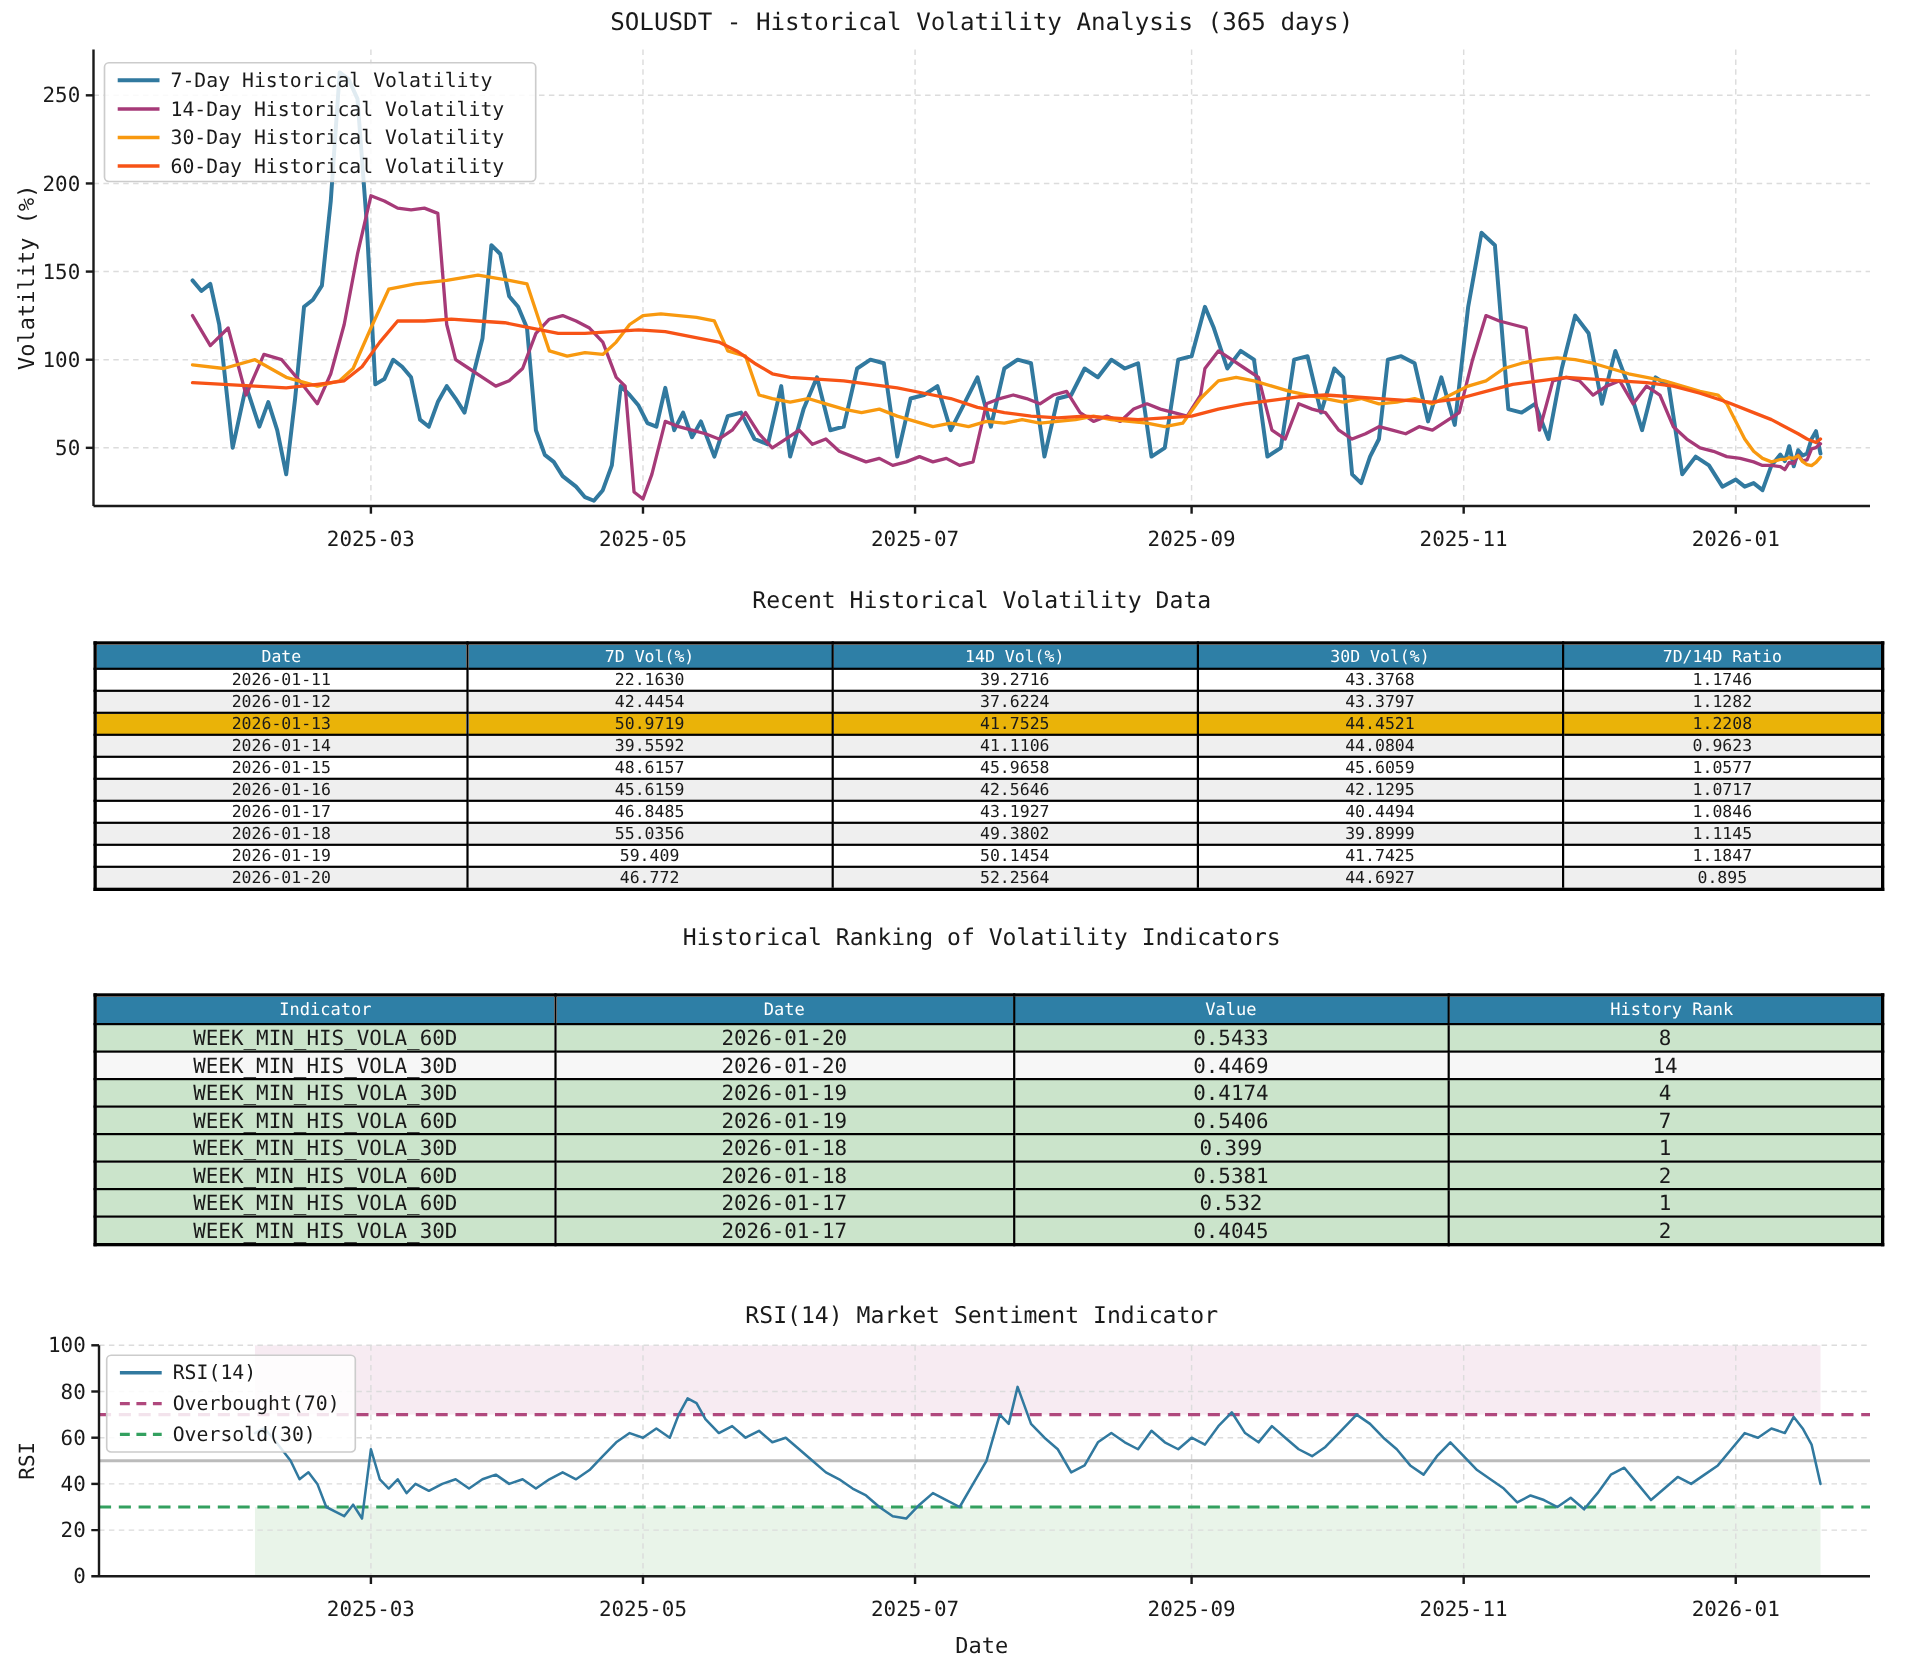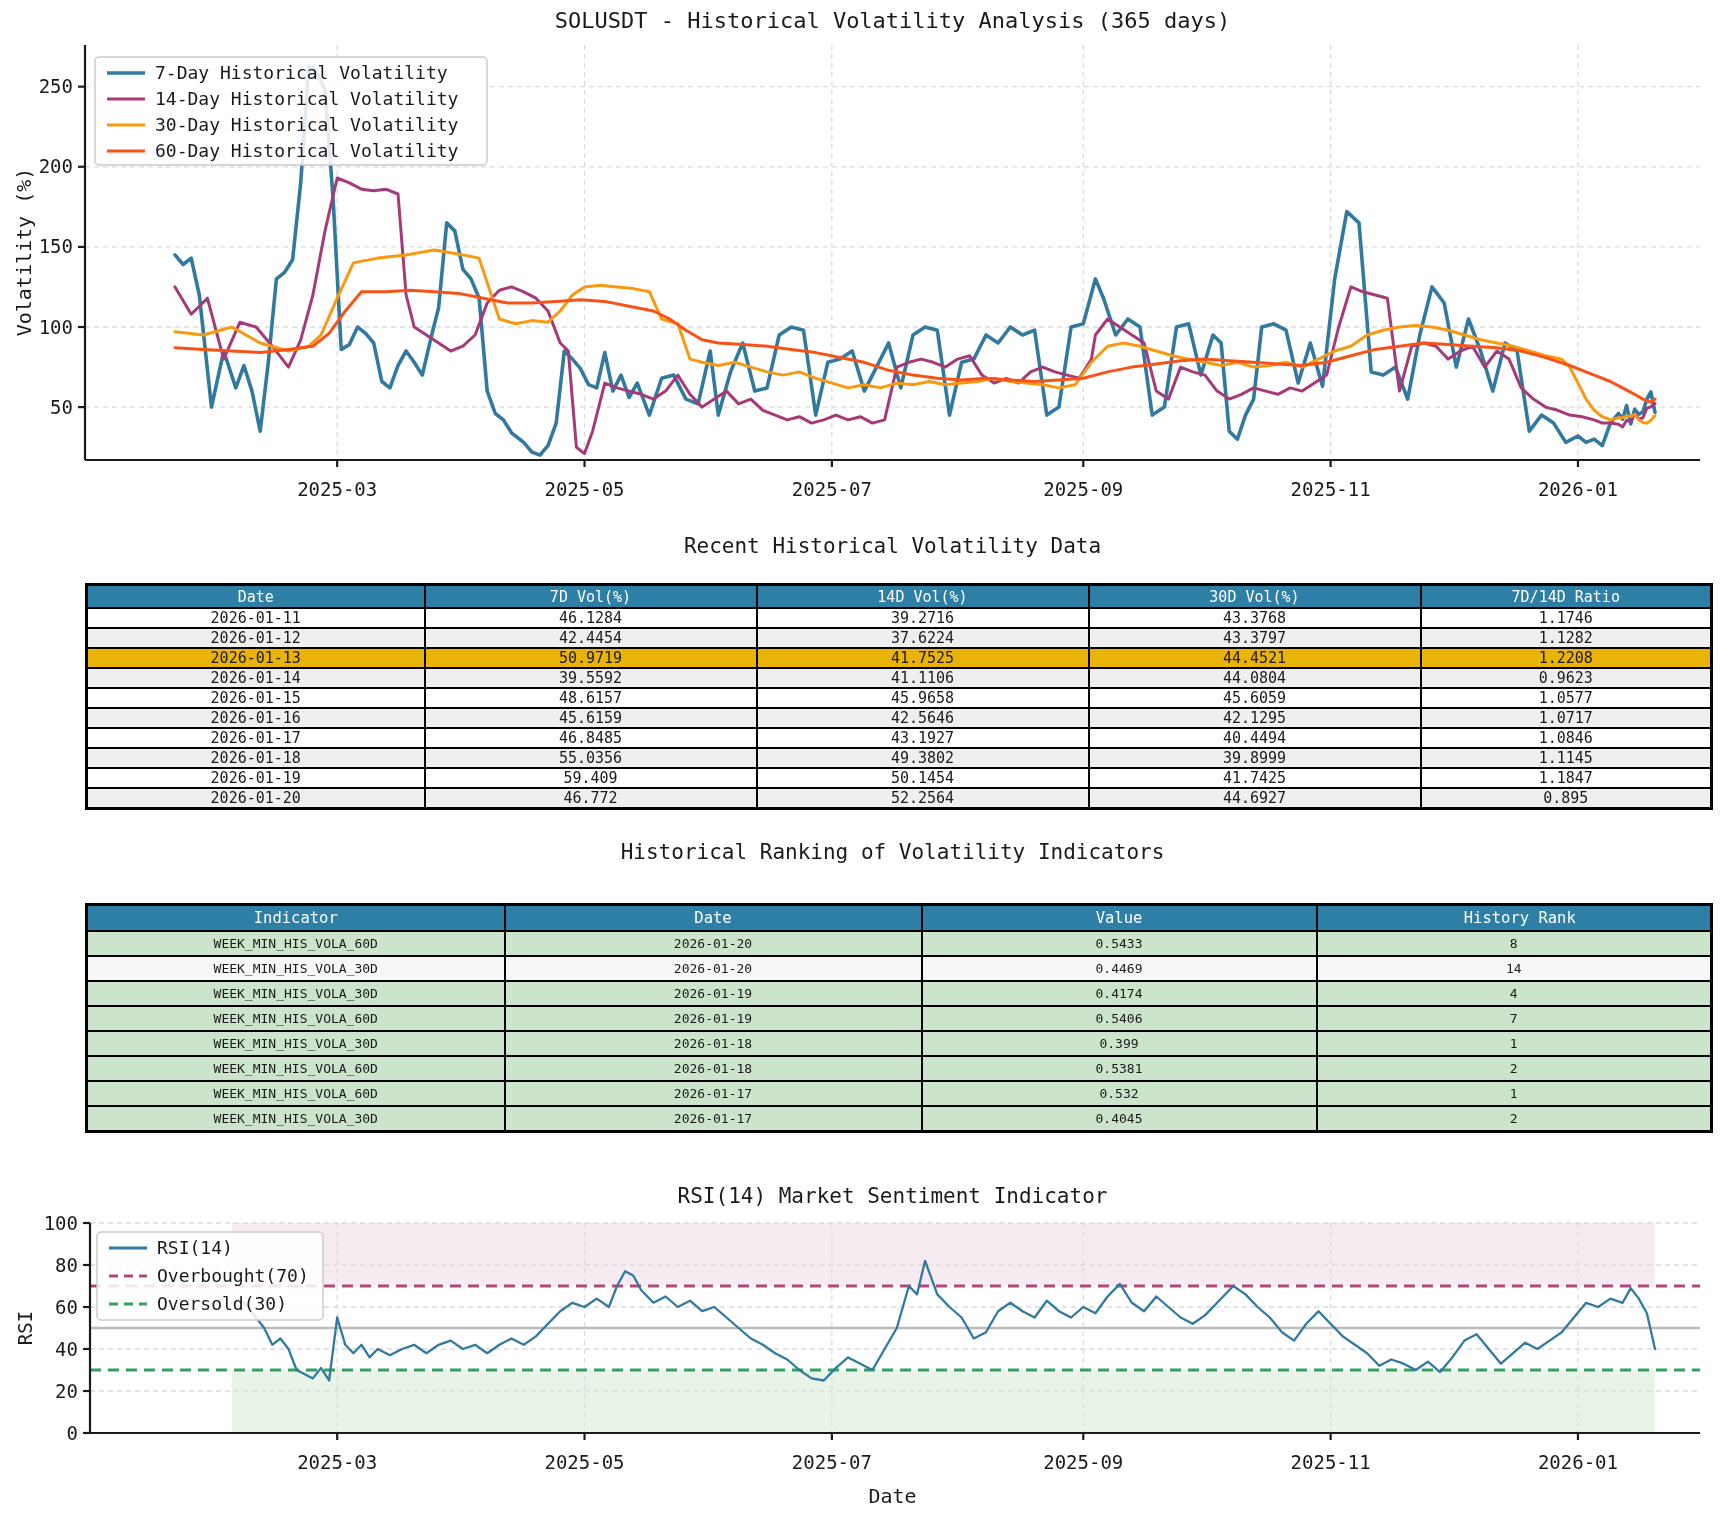--- a/index.html
+++ b/index.html
@@ -15,21 +15,21 @@
   #vol-ylabel{left:-61px;top:240px;width:170px;font-size:20px;}
   #rsi-ylabel{left:-5px;top:1317px;width:60px;font-size:19px;}
   #rsi-xlabel{position:absolute;left:85px;top:1484px;width:1615px;text-align:center;font-size:20px;}
   .tbl{position:absolute;left:85px;}
   .tbl table{border-collapse:collapse;border:3px solid #000;table-layout:fixed;}
   .tbl th,.tbl td{border:2px solid #000;text-align:center;padding:0;overflow:hidden;white-space:nowrap;}
   .tbl1 th{height:21px;font-size:15px;font-weight:normal;}
   .tbl1 td{height:18px;font-size:15px;}
   .tbl1{top:583px;}
   .tbl2 th{height:24px;font-size:15.5px;font-weight:normal;}
-  .tbl2 td{height:23px;font-size:13px;}
+  .tbl2 td{height:23px;font-size:19px;}
   .tbl2{top:903px;}
 </style>
 </head>
 <body>
 
 <div id="page">
   <svg id="charts-svg" width="1734" height="1513" viewBox="0 0 1734 1513">
       <g>
         <defs>
           <clipPath id="clip0">
@@ -167,21 +167,21 @@
             <th style="color: rgb(255, 255, 255);">Date</th>
             <th style="color: rgb(255, 255, 255); margin-top: 40px;">7D Vol(%)</th>
             <th style="color: rgb(255, 255, 255);">14D Vol(%)</th>
             <th style="color: rgb(255, 255, 255);">30D Vol(%)</th>
             <th style="color: rgb(255, 255, 255);">7D/14D Ratio</th>
           </tr>
         </thead>
         <tbody>
           <tr style="background: rgb(255, 255, 255);">
             <td>2026-01-11</td>
-            <td>46.1284</td>
+            <td>22.1630</td>
             <td>39.2716</td>
             <td>43.3768</td>
             <td>1.1746</td>
           </tr>
           <tr style="background: rgb(239, 239, 239);">
             <td>2026-01-12</td>
             <td>42.4454</td>
             <td>37.6224</td>
             <td>43.3797</td>
             <td>1.1282</td>

